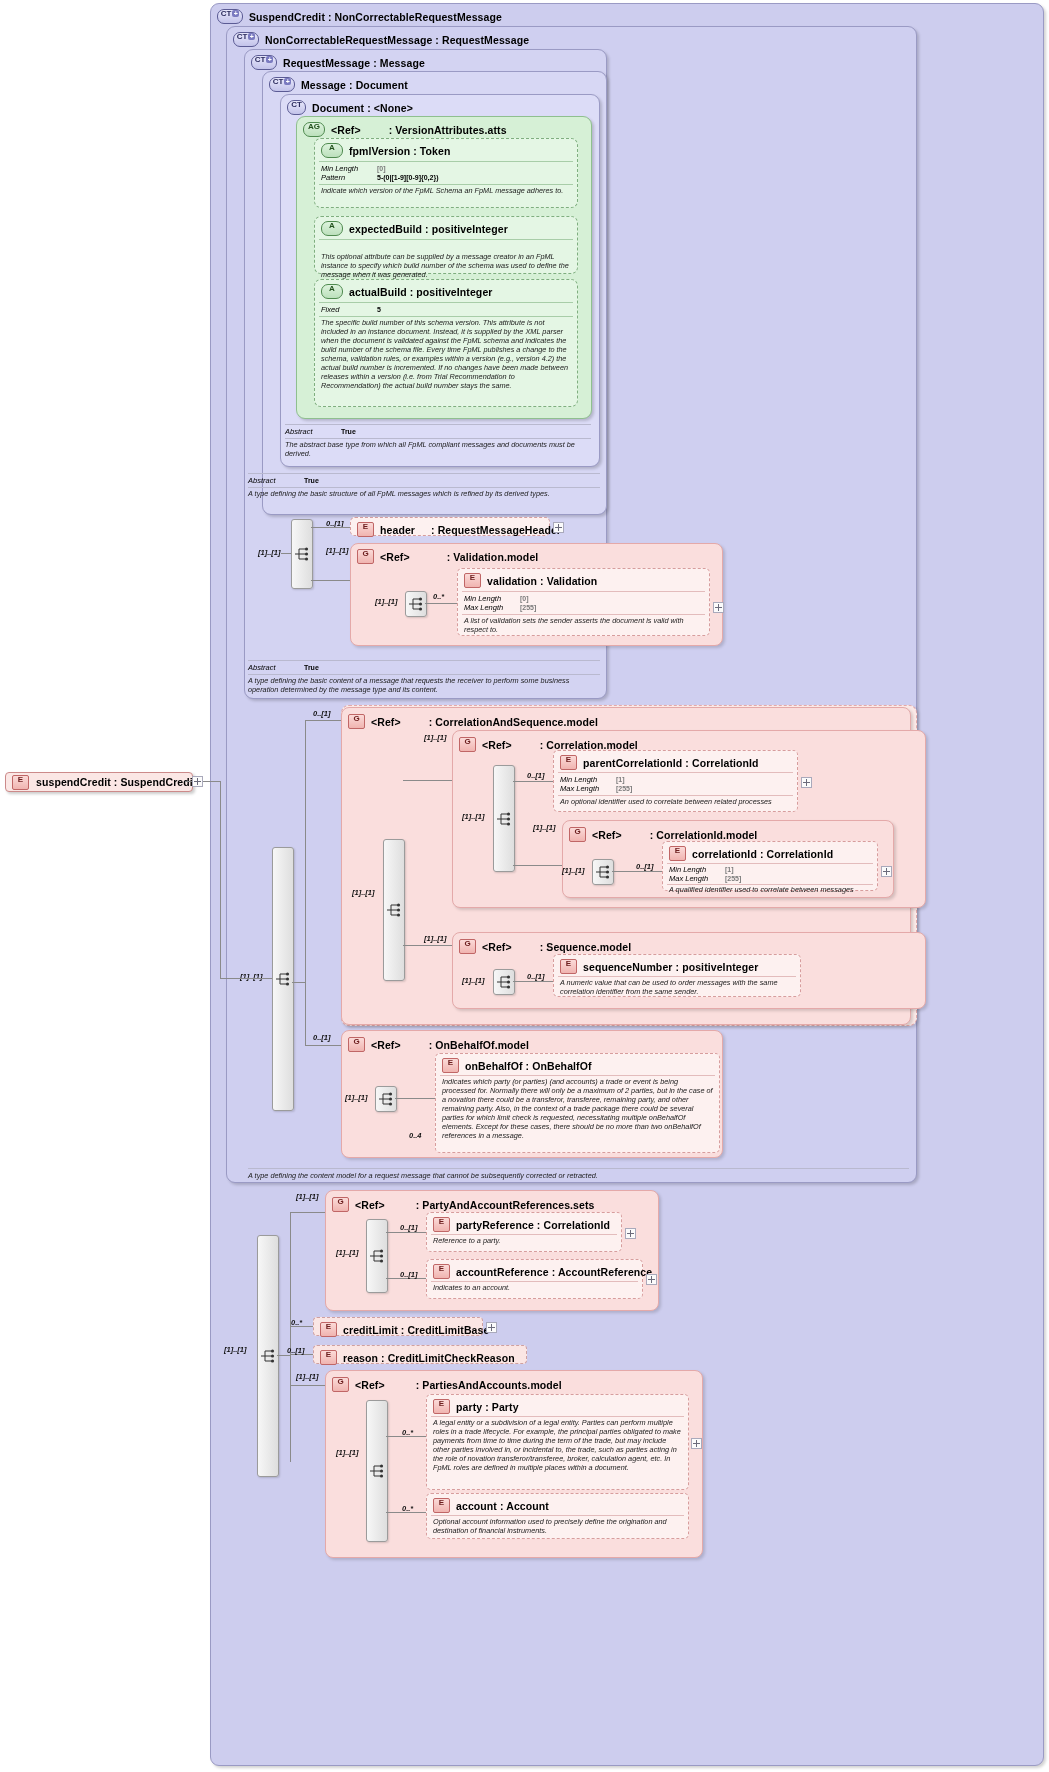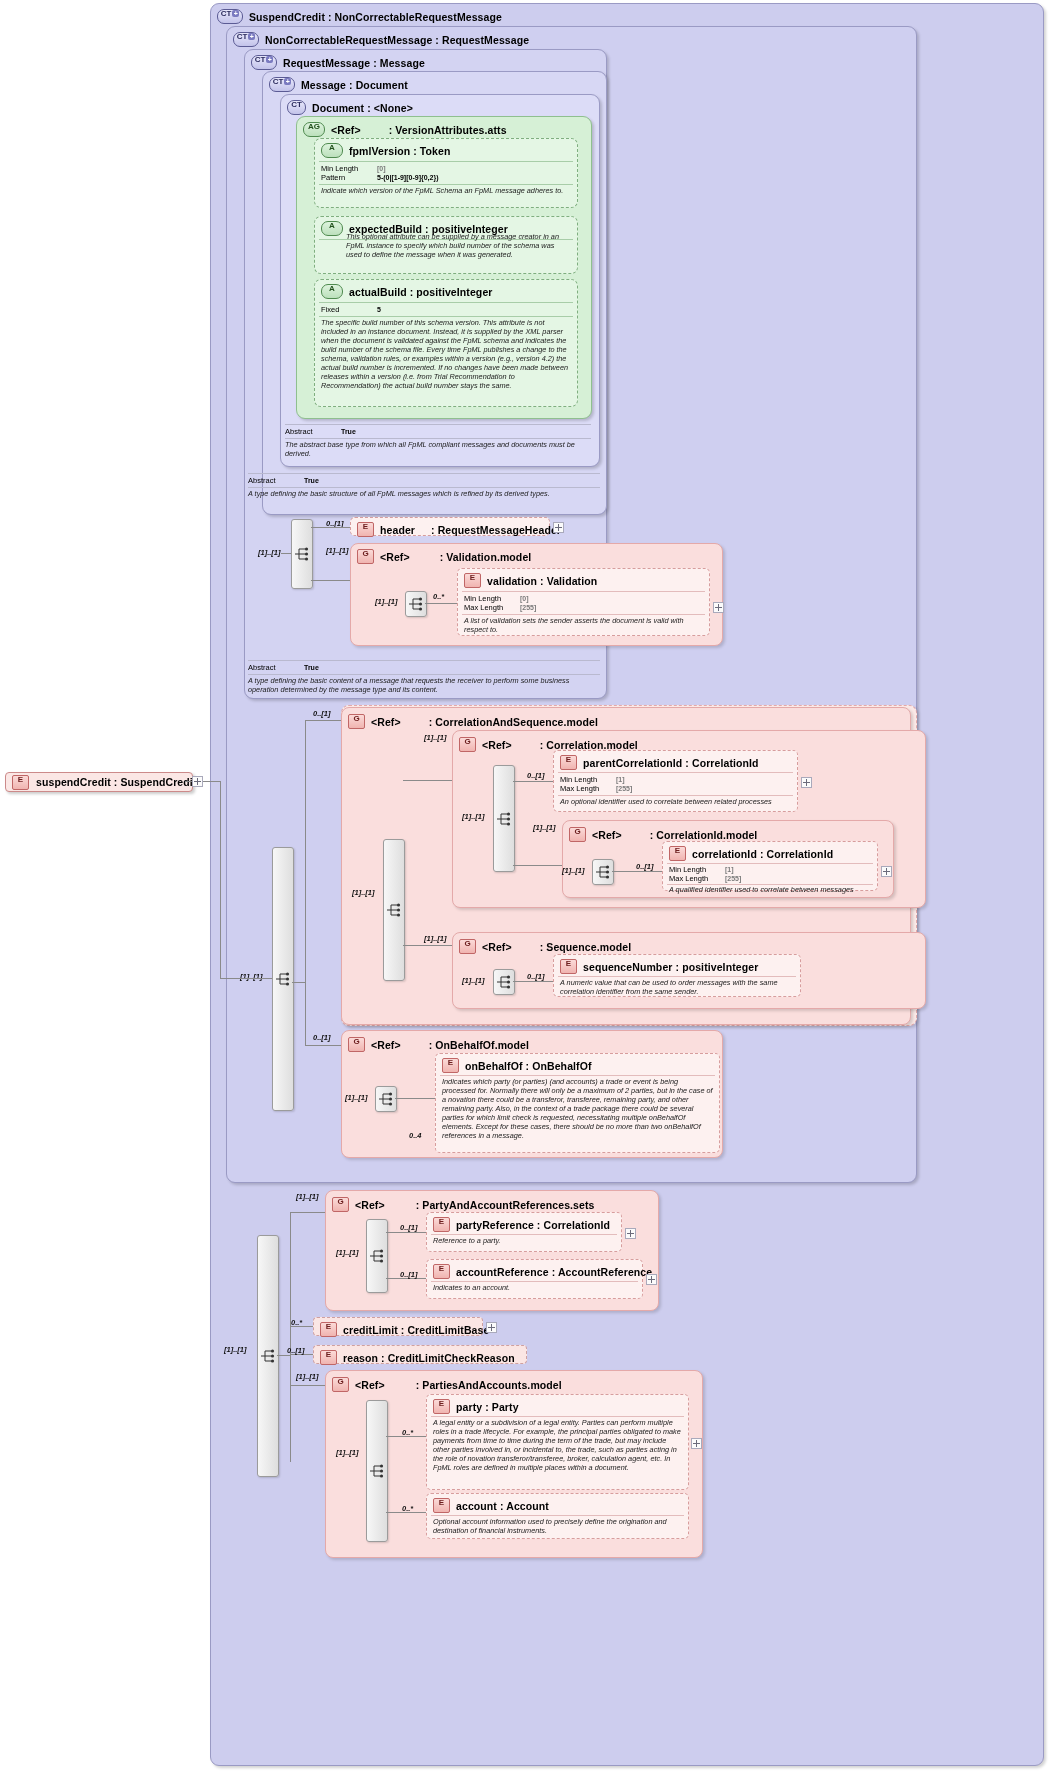--- a/index.html
+++ b/index.html
@@ -41,21 +41,21 @@
   .badge-a{width:20px;height:13px;border:1px solid #4f8a4f;border-radius:7px;
             background:linear-gradient(#ddf3dd,#bce0bc);color:#24521f;}
   .badge-g{width:15px;height:13px;border:1px solid #c06666;border-radius:2px;
             background:linear-gradient(#fbdad8,#f0b4b0);color:#6e2020;}
   .badge-e{width:15px;height:13px;border:1px solid #c06666;border-radius:2px;
             background:linear-gradient(#fbdad8,#f0b4b0);color:#6e2020;}
 
   
   .props{position:absolute;left:6px;right:6px;font-size:7.5px;line-height:9px;}
   .prop-row{display:flex;gap:4px;}
-  .prop-k{width:52px;flex:none;}
+  .prop-k{font-style:italic;width:52px;flex:none;}
   .prop-v{font-weight:bold;font-size:7px;}
   .prop-v.grey{color:#7b7b7b;font-weight:bold;}
   .doc{position:absolute;left:6px;right:6px;font-style:italic;font-size:7.3px;line-height:9px;color:#1a1a1a;}
   .rule{position:absolute;height:1px;background:#b9b9cf;left:4px;right:4px;}
   .rule.red{background:#e3bcbc;}
   .rule.green{background:#a8cda8;}
 
   
   .comp{position:absolute;border:1px solid #9b9b9b;border-radius:3px;
         background:linear-gradient(90deg,#f7f7f7,#dedede);
@@ -151,21 +151,21 @@
     <div class="rule green" style="top:45px;"></div>
     <div class="doc" style="top:47px;">Indicate which version of the FpML Schema an FpML message adheres to.</div>
   </div>
 
   <div class="attr-box box" style="left:314px;top:216px;width:264px;height:58px;">
     <div class="hdr" style="top:2px;">
       <span class="badge badge-a">A</span>
       <span class="hdr-title">expectedBuild : positiveInteger</span>
     </div>
     <div class="rule green" style="top:22px;"></div>
-    <div class="doc" style="top:15px;margin-left:25px;">This optional attribute can be supplied by a message creator in an FpML instance to specify which build number of the schema was used to define the message when it was generated.</div>
+    <div class="doc" style="top:35px;">This optional attribute can be supplied by a message creator in an FpML instance to specify which build number of the schema was used to define the message when it was generated.</div>
   </div>
 
   <div class="attr-box box" style="left:314px;top:279px;width:264px;height:128px;">
     <div class="hdr" style="top:2px;">
       <span class="badge badge-a">A</span>
       <span class="hdr-title">actualBuild : positiveInteger</span>
     </div>
     <div class="rule green" style="top:22px;"></div>
     <div class="props" style="top:25px;">
       <div class="prop-row">
@@ -220,21 +220,21 @@
     </div>
   </div>
   <div class="expander" style="left:553px;top:522px;"></div>
   <div class="card" style="left:326px;top:519px;">0..[1]</div>
   <div class="ln lnh" style="left:311px;top:527px;width:39px;"></div>
 
   <div class="g-box box" style="left:350px;top:543px;width:373px;height:103px;">
     <div class="hdr" style="top:3px;">
       <span class="badge badge-g">G</span>
       <span class="hdr-title">&lt;Ref&gt;</span>
-      <span class="hdr-title" style="margin-left:24px;">: Validation.model</span>
+      <span class="hdr-title" style="margin-left:31px;">: Validation.model</span>
     </div>
   </div>
   <div class="card" style="left:326px;top:546px;">[1]..[1]</div>
   <div class="ln lnh" style="left:311px;top:580px;width:39px;"></div>
 
   <div class="comp" style="left:405px;top:591px;width:20px;height:24px;">
     <svg width="16" height="14" viewBox="0 0 16 14">
       <path d="M1 7 H5 M5 2 H11 M5 7 H11 M5 12 H11 M5 2 V12" stroke="#333" stroke-width="1" fill="none"></path>
       <circle cx="12.5" cy="2" r="1.6" fill="#333"></circle>
         <circle cx="12.5" cy="7" r="1.6" fill="#333"></circle>
@@ -459,20 +459,24 @@
   <div class="e-box box" style="left:435px;top:1053px;width:285px;height:100px;">
     <div class="hdr" style="top:2px;">
       <span class="badge badge-e">E</span>
       <span class="hdr-title">onBehalfOf : OnBehalfOf</span>
     </div>
     <div class="rule red" style="top:21px;"></div>
     <div class="doc" style="top:23px;">Indicates which party (or parties) (and accounts) a trade or event is being processed for. Normally there will only be a maximum of 2 parties, but in the case of a novation there could be a transferor, transferee, remaining party, and other remaining party. Also, in the context of a trade package there could be several parties for which limit check is requested, necessitating multiple onBehalfOf elements. Except for these cases, there should be no more than two onBehalfOf references in a message.</div>
   </div>
   <div class="card" style="left:409px;top:1131px;">0..4</div>
 
+  <div class="box" style="left:248px;top:1168px;width:661px;height:18px;">
+    <div class="rule" style="top:0;left:0;right:0;"></div>
+    <div class="doc" style="left:0;right:0;top:3px;">A type defining the content model for a request message that cannot be subsequently corrected or retracted.</div>
+  </div>
 
   <div class="comp" style="left:257px;top:1235px;width:20px;height:240px;">
     <svg width="16" height="14" viewBox="0 0 16 14">
       <path d="M1 7 H5 M5 2 H11 M5 7 H11 M5 12 H11 M5 2 V12" stroke="#333" stroke-width="1" fill="none"></path>
       <circle cx="12.5" cy="2" r="1.6" fill="#333"></circle>
         <circle cx="12.5" cy="7" r="1.6" fill="#333"></circle>
       <circle cx="12.5" cy="12" r="1.6" fill="#333"></circle>
     </svg>
   </div>
   <div class="card" style="left:224px;top:1345px;">[1]..[1]</div>

